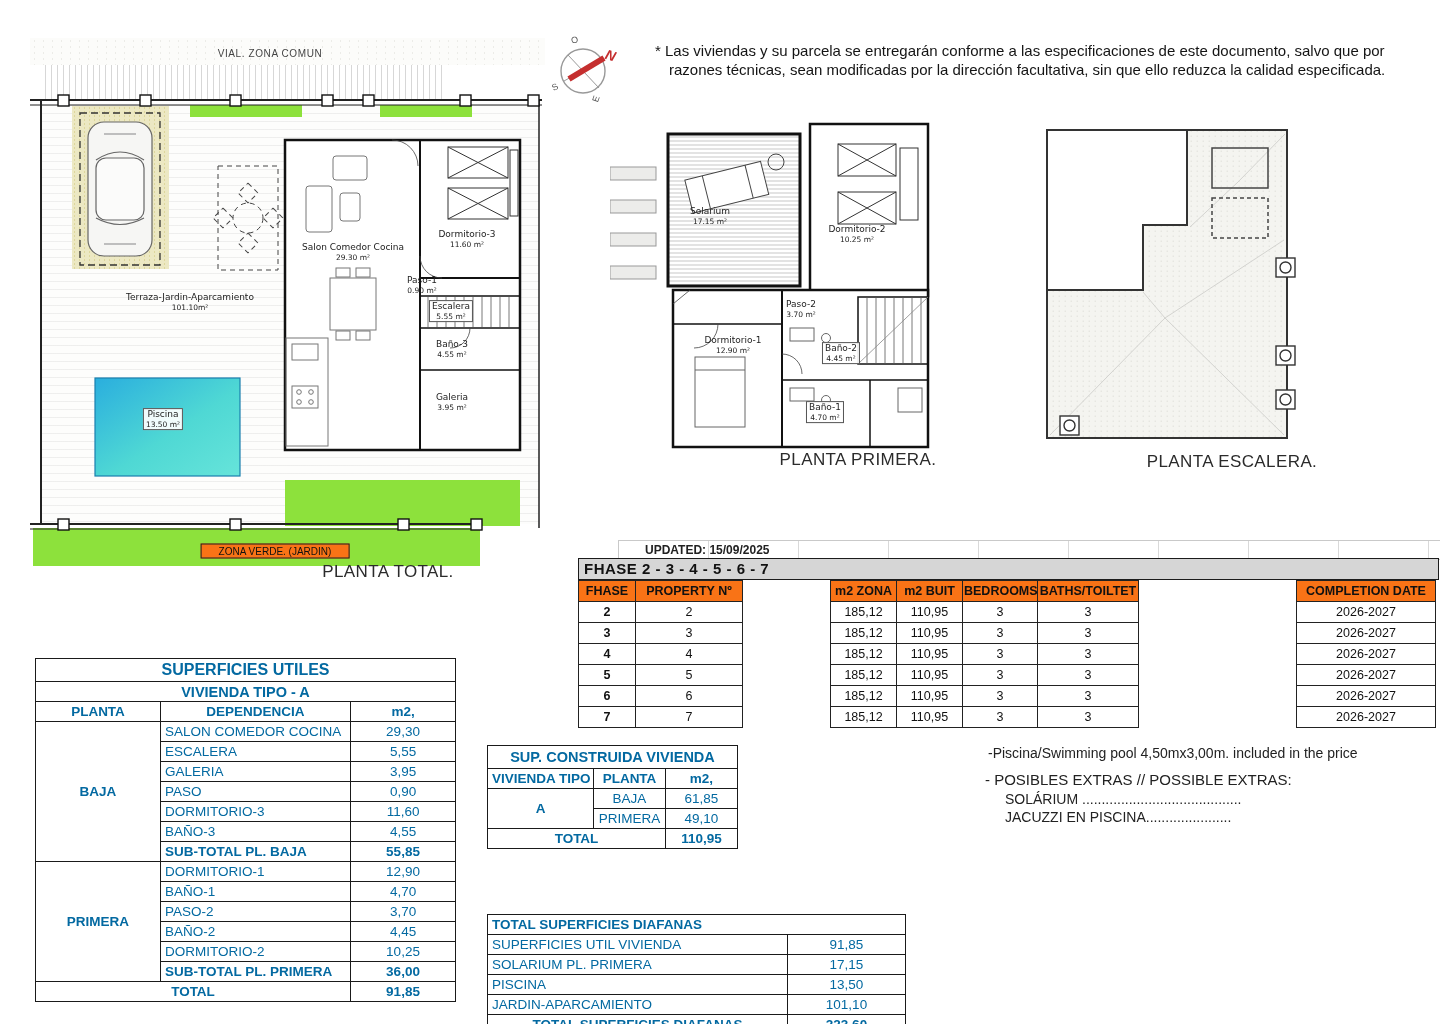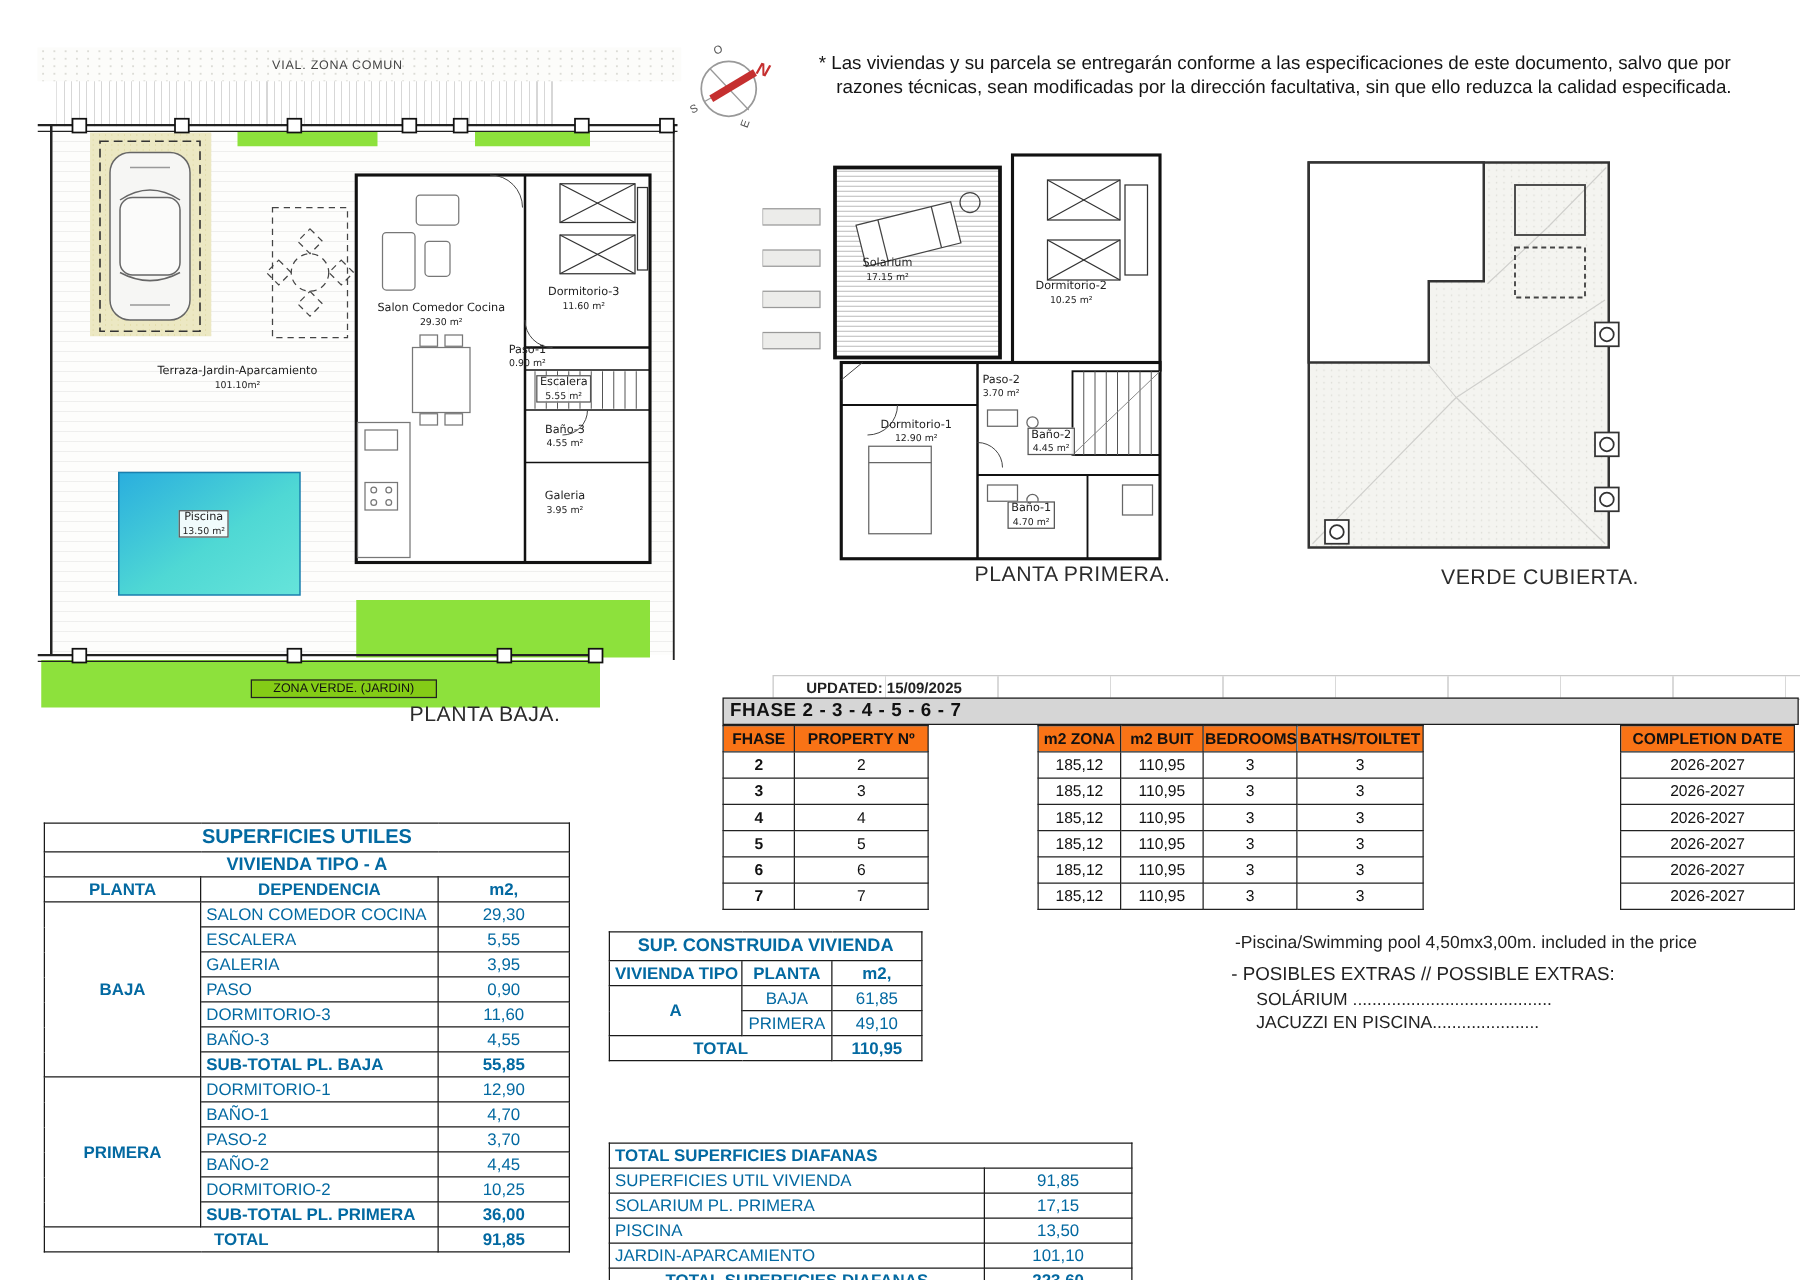--- a/index.html
+++ b/index.html
@@ -16,21 +16,21 @@
   .boxed{background:rgba(255,255,255,.92);border:.5px solid #555;padding:0 2px;}
   .caption{position:absolute;transform:translate(-50%,-50%);font-size:17px;color:#2b2b2b;
            white-space:nowrap;letter-spacing:.4px;z-index:7;}
 
   
   .road{background-image:radial-gradient(#dcdcd6 .7px,transparent .8px);background-size:9px 6px;background-color:#fcfcfa;}
   .hatchband{background:repeating-linear-gradient(90deg,#d7d7d7 0 1px,transparent 1px 6px);}
   .terrace{background:repeating-linear-gradient(180deg,rgba(110,110,110,.10) 0 1px,transparent 1px 8px);background-color:#fdfdfc;}
   .green{background-color:#8de13c;z-index:2;}
   .sand{background-color:#ece8c3;background-image:radial-gradient(#d9d18f .6px,transparent .7px);background-size:5px 4px;z-index:2;}
-  .zv-label{position:absolute;transform:translate(-50%,-50%);background:#84cc16;border:1px solid #222;
+  .zv-label{position:absolute;transform:translate(-50%,-50%);background:#f97316;border:1px solid #222;
             font-size:10px;padding:1px 17px;white-space:nowrap;z-index:6;color:#111;}
   .vial{position:absolute;transform:translate(-50%,-50%);font-size:10px;letter-spacing:.6px;color:#444;z-index:6;}
   svg.overlay{position:absolute;z-index:4;}
 
   
   .updated-row{position:absolute;border:1px solid #c9c9c9;
       background:repeating-linear-gradient(90deg,transparent 0 89px,#d9d9d9 89px 90px);margin-left:40px;}
   .updated-row span{position:absolute;left:26px;top:2px;font-size:12px;font-weight:bold;color:#222;}
   .fhase-band{position:absolute;background:#d6d6d6;border:1.5px solid #1c1c1c;
       font-size:15px;font-weight:bold;color:#111;line-height:20px;padding-left:5px;letter-spacing:.5px;}
@@ -223,21 +223,21 @@
   </div>
   <div class="rlabel" style="left:422px;top:311px;">
     <div class="rname">Baño-3</div>
     <div class="rarea">4.55 m²</div>
   </div>
   <div class="rlabel" style="left:422px;top:364px;">
     <div class="rname">Galeria</div>
     <div class="rarea">3.95 m²</div>
   </div>
   <div class="zv-label" style="left:245px;top:513px;">ZONA VERDE. (JARDIN)</div>
-  <div class="caption" style="left:358px;top:534px;">PLANTA BAJA.</div>
+  <div class="caption" style="left:358px;top:534px;">PLANTA TOTAL.</div>
 </div>
 
 <div class="plan" style="left:610px;top:112px;width:330px;height:360px;">
   <svg class="overlay" style="left:0;top:0" width="330" height="360" viewBox="0 0 330 360">
     <defs>
       <pattern id="hat" width="4" height="4" patternUnits="userSpaceOnUse">
         <path d="M0 1 H4" stroke="#b9b9b9" stroke-width="0.8"></path>
       </pattern>
     </defs>
 
@@ -351,21 +351,21 @@
       <rect x="236" y="138" width="19" height="19"></rect>
         <circle cx="245.5" cy="147.5" r="5.5" fill="none"></circle>
       <rect x="236" y="226" width="19" height="19"></rect>
         <circle cx="245.5" cy="235.5" r="5.5" fill="none"></circle>
       <rect x="236" y="270" width="19" height="19"></rect>
         <circle cx="245.5" cy="279.5" r="5.5" fill="none"></circle>
       <rect x="20" y="296" width="19" height="19"></rect>
         <circle cx="29.5" cy="305.5" r="5.5" fill="none"></circle>
     </g>
   </svg>
-  <div class="caption" style="left:192px;top:342px;">VERDE CUBIERTA.</div>
+  <div class="caption" style="left:192px;top:342px;">PLANTA ESCALERA.</div>
 </div>
 
 <div class="updated-row" style="left:578px;top:540px;width:855px;height:18px;">
   <span>UPDATED: 15/09/2025</span>
 </div>
 <div class="fhase-band" style="left:578px;top:558px;width:854px;height:20px;">FHASE  2 - 3 - 4 - 5 - 6 - 7</div>
 
 <table class="phase abs" style="left:578px;top:580px;width:857px;">
   <colgroup>
     <col style="width:57px">

